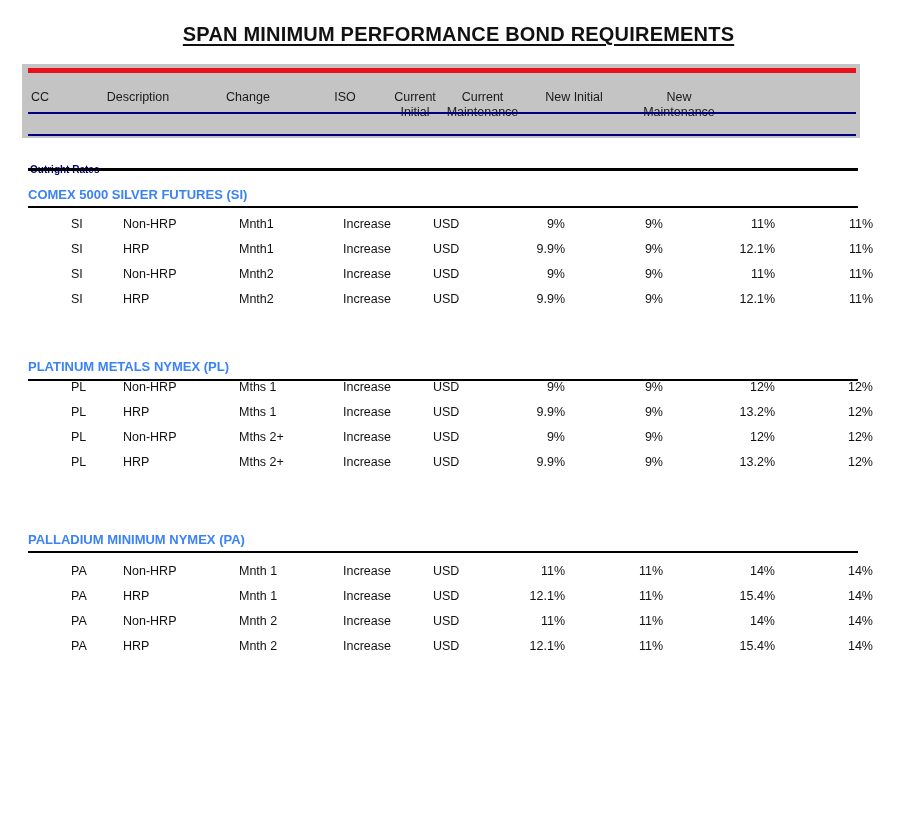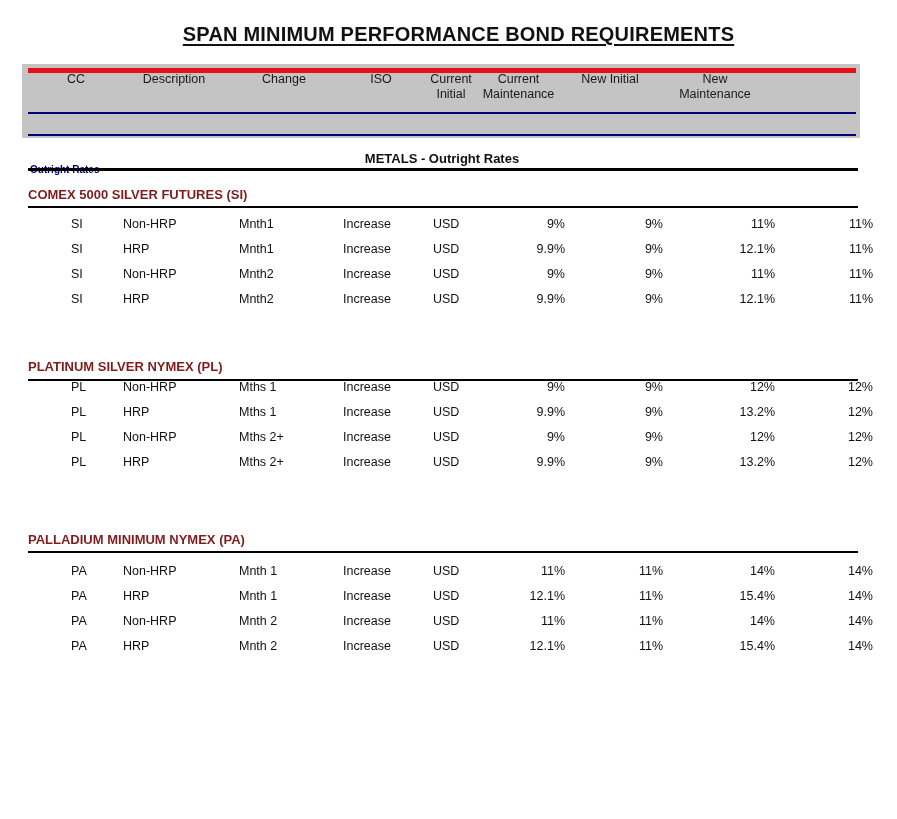--- a/index.html
+++ b/index.html
@@ -10,38 +10,38 @@
   .title {
     position:absolute; top:23px; left:20px; width:877px; margin:0;
     text-align:center; font-size:20px; font-weight:bold; color:#111;
     text-decoration:underline; text-decoration-thickness:2px; text-underline-offset:3px;
     letter-spacing:0.2px; white-space:nowrap;
   }
   
   .hdr { position:absolute; left:22px; top:64px; width:838px; height:74px; background:var(--header-bg,#c4c4c4); }
   .stripe { position:absolute; left:6px; top:4px; width:828px; height:5px; background:var(--red,#e8111a); }
   .hgrid {
-    position:absolute; left:6px; top:8px;
-    display:grid; grid-template-columns:52px 116px 104px 90px 50px 85px 98px 112px 98px;margin-left:36px;
+    position:absolute; left:6px; top:26px;
+    display:grid; grid-template-columns:52px 116px 104px 90px 50px 85px 98px 112px 98px;
   }
   .hcell {
     font-size:12.5px; line-height:15px; text-align:center;
     white-space:pre-line; color:#1a1a1a;
   }
   .hcell.left { text-align:left; padding-left:3px; }
   .nline { position:absolute; left:6px; width:828px; height:2px; background:var(--navy,#000080); }
   .nline.t { top:48px; }
   .nline.b { top:70px; }
   .band-label { position:absolute; left:8px; top:52px; font-size:10px; font-weight:bold; color:var(--navy,#000080);margin-top:48px; }
 
   
   .section-heading { position:absolute; left:28px; top:151px; width:828px; text-align:center; font-weight:bold; font-size:13px; color:#111; }
   .rule { position:absolute; left:28px; width:830px; height:2px; background:#000; }
   .rule.thick { height:3px; }
-  .group-heading { position:absolute; left:28px; font-weight:bold; font-size:13px; color:#7f1d1d; white-space:nowrap; }
+  .group-heading { position:absolute; left:28px; font-weight:bold; font-size:13px; color:#3b82f6; white-space:nowrap; }
   .dgrid {
     position:absolute; left:28px;
     display:grid; grid-template-columns:52px 116px 104px 90px 50px 85px 98px 112px 98px;
     grid-auto-rows:25px; align-items:center; font-size:12.5px; color:#111;margin-left:40px;
   }
   .dc { padding-left:3px; white-space:nowrap; }
   .dc.n { text-align:right; padding-left:0; }
 </style>
 </head>
 <body>
@@ -63,21 +63,20 @@
 Maintenance</div>
       <div class="hcell">New Initial</div>
       <div class="hcell">New
 Maintenance</div>
     </div>
     <div class="nline t"></div>
     <div class="band-label">Outright Rates</div>
     <div class="nline b"></div>
   </div>
 
-  <div class="section-heading">METALS - Outright Rates</div>
   <div class="rule thick" style="top:168px"></div>
 
   <div class="group-heading" style="top:187px">COMEX 5000 SILVER FUTURES (SI)</div>
   <div class="rule" style="top:206px"></div>
   <div class="dgrid" style="top:211px">
     <span class="dc">SI</span>
       <span class="dc">Non-HRP</span>
       <span class="dc">Mnth1</span>
       <span class="dc">Increase</span>
       <span class="dc">USD</span>
@@ -107,21 +106,21 @@
       <span class="dc">HRP</span>
       <span class="dc">Mnth2</span>
       <span class="dc">Increase</span>
       <span class="dc">USD</span>
       <span class="dc n">9.9%</span>
       <span class="dc n">9%</span>
       <span class="dc n">12.1%</span>
       <span class="dc n">11%</span>
   </div>
 
-  <div class="group-heading" style="top:359px">PLATINUM SILVER NYMEX (PL)</div>
+  <div class="group-heading" style="top:359px">PLATINUM METALS NYMEX (PL)</div>
   <div class="rule" style="top:379px"></div>
   <div class="dgrid" style="top:374px">
     <span class="dc">PL</span>
       <span class="dc">Non-HRP</span>
       <span class="dc">Mths 1</span>
       <span class="dc">Increase</span>
       <span class="dc">USD</span>
       <span class="dc n">9%</span>
       <span class="dc n">9%</span>
       <span class="dc n">12%</span>

